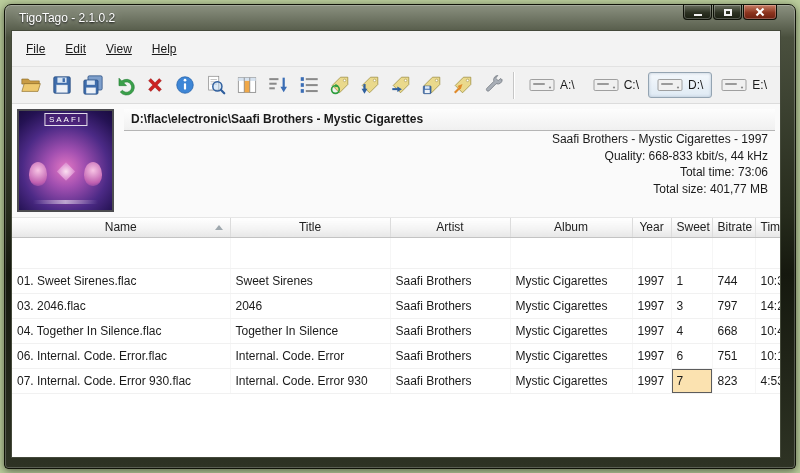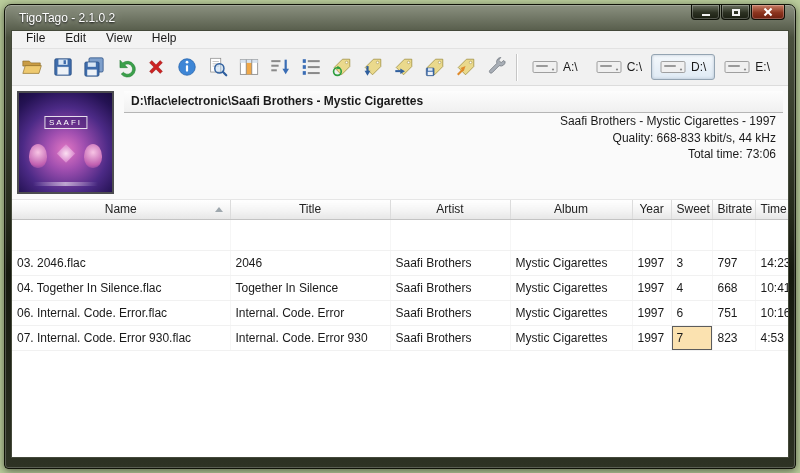--- a/index.html
+++ b/index.html
@@ -10,21 +10,21 @@
     font-family:"Liberation Sans", sans-serif;
     font-size:12px; color:#1a1a1a;
     overflow:hidden; position:relative;
   }
   
   .window {
     position:absolute; left:4px; top:4px; width:792px; height:465px;
     background:linear-gradient(180deg,#8b9180 0%,#4a503e 7%,#262b1c 45%,#15180e 58%,#2e3324 100%);
     border:1px solid #101308; border-radius:7px 7px 4px 4px;
     box-shadow:0 2px 10px rgba(0,0,0,.55), inset 0 0 0 1px rgba(255,255,255,.22);
-    padding:0 6px 6px 6px;
+    padding:0 14px 6px 6px;
   }
   .titlebar { height:25px; position:relative; display:flex; align-items:center; }
   .title-text { color:#fff; font-size:12px; margin-left:8px;
     text-shadow:0 0 8px rgba(255,255,255,.55), 0 1px 2px #000; white-space:nowrap; }
   .win-controls { position:absolute; top:0; right:4px; display:flex; }
   .win-btn {
     width:29px; height:15px; margin-left:1px;
     background:linear-gradient(#6a7060,#2c3122 55%,#1b1f12);
     border:1px solid #0d1007; border-top:none; border-radius:0 0 4px 4px;
     display:flex; align-items:center; justify-content:center;
@@ -37,22 +37,22 @@
   .glyph-close { width:10px; height:10px; position:relative; display:block; }
   .glyph-close::before,.glyph-close::after {
     content:""; position:absolute; left:4px; top:0; width:2px; height:10px; background:#fff; }
   .glyph-close::before { transform:rotate(45deg); }
   .glyph-close::after  { transform:rotate(-45deg); }
 
   
   .client { height:428px; background:#f1f1f1; border:1px solid #44493a;
     display:flex; flex-direction:column; overflow:hidden; }
 
-  .menubar { height:18px; background:#f3f3f3; border-bottom:1px solid #e2e2e2;
-    display:flex; align-items:flex-end; padding-left:4px; flex:none; }
+  .menubar { height:36px; background:#f3f3f3; border-bottom:1px solid #e2e2e2;
+    display:flex; align-items:center; padding-left:4px; flex:none;text-decoration:underline; }
   .menu-item { padding:3px 10px; cursor:default; }
 
   .toolbar { height:37px; background:#f1f1f1; display:flex; align-items:center;
     padding:0 4px; border-bottom:1px solid #dcdcdc; flex:none; }
   .tool-btn { width:31px; height:30px; display:flex; align-items:center; justify-content:center;
     border:1px solid transparent; border-radius:3px; }
   .tool-btn svg { width:22px; height:22px; display:block; }
   .tb-sep { width:1px; height:27px; background:#c6c6c6; margin:0 6px 0 4px; box-shadow:1px 0 0 #fff; }
   .drives { display:flex; align-items:center; }
   .drive-btn { display:flex; align-items:center; gap:5px; padding:4px 8px;
@@ -60,21 +60,21 @@
   .drive-btn.selected { border-color:#94a4b2; background:linear-gradient(#f4f8fc,#dfeaf4);
     box-shadow:inset 0 0 3px rgba(110,135,160,.45); }
   .drive-btn svg { width:26px; height:16px; display:block; }
 
   
   .info-panel { height:114px; background:#fafafa; display:flex; padding:5px 5px 4px;
     border-bottom:1px solid #e6e6e6; flex:none; }
   .album-art { width:97px; height:103px; flex:none; border:2px solid #4c4c50; position:relative;
     overflow:hidden;
     background:radial-gradient(circle at 50% 58%, #e377c4 0%, #a14fb0 26%, #4c2a86 58%, #241253 85%, #1a0c40 100%); }
-  .art-title { position:absolute; top:23px; left:50%; transform:translateX(-50%);
+  .art-title { position:absolute; top:2px; left:50%; transform:translateX(-50%);
     border:1px solid rgba(255,255,255,.85); color:#fff; font-size:8px; letter-spacing:2px;
     padding:1px 4px; background:rgba(80,35,120,.55); }
   .art-fig { position:absolute; bottom:24px; width:18px; height:24px;
     background:radial-gradient(circle at 50% 35%, #f7c4e4, #c05fb0 70%, rgba(120,40,140,0)); 
     border-radius:50% 50% 45% 45%; }
   .art-fig.left { left:10px; } .art-fig.right { right:10px; }
   .art-center { position:absolute; bottom:32px; left:50%; width:13px; height:13px;
     transform:translateX(-50%) rotate(45deg); background:radial-gradient(#fde6f4,#d884cc); opacity:.95; }
   .art-bottom { position:absolute; bottom:6px; left:14px; right:14px; height:4px;
     background:linear-gradient(90deg, rgba(255,255,255,.0), rgba(255,255,255,.55), rgba(255,255,255,.0)); }
@@ -297,20 +297,21 @@
         <span class="art-fig left"></span>
         <span class="art-fig right"></span>
         <span class="art-center"></span>
         <span class="art-bottom"></span>
       </div>
       <div class="info-text">
         <div class="info-path">D:\flac\electronic\Saafi Brothers - Mystic Cigarettes</div>
         <div class="info-line">Saafi Brothers - Mystic Cigarettes - 1997</div>
         <div class="info-line">Quality: 668-833 kbit/s, 44 kHz</div>
         <div class="info-line">Total time: 73:06</div>
+        <div class="info-line">Total size: 401,77 MB</div>
       </div>
     </div>
 
     <div class="grid">
       <table>
         <colgroup>
           <col style="width:218px">
             <col style="width:160px">
             <col style="width:120px">
             <col style="width:122px">
@@ -336,20 +337,30 @@
               <td></td>
               <td></td>
               <td></td>
               <td></td>
               <td></td>
               <td></td>
               <td></td>
               <td></td>
             </tr>
             <tr>
+              <td>01. Sweet Sirenes.flac</td>
+              <td>Sweet Sirenes</td>
+              <td>Saafi Brothers</td>
+              <td>Mystic Cigarettes</td>
+              <td>1997</td>
+              <td>1</td>
+              <td>744</td>
+              <td>10:34</td>
+            </tr>
+            <tr>
               <td>03. 2046.flac</td>
               <td>2046</td>
               <td>Saafi Brothers</td>
               <td>Mystic Cigarettes</td>
               <td>1997</td>
               <td>3</td>
               <td>797</td>
               <td>14:23</td>
             </tr>
             <tr>

